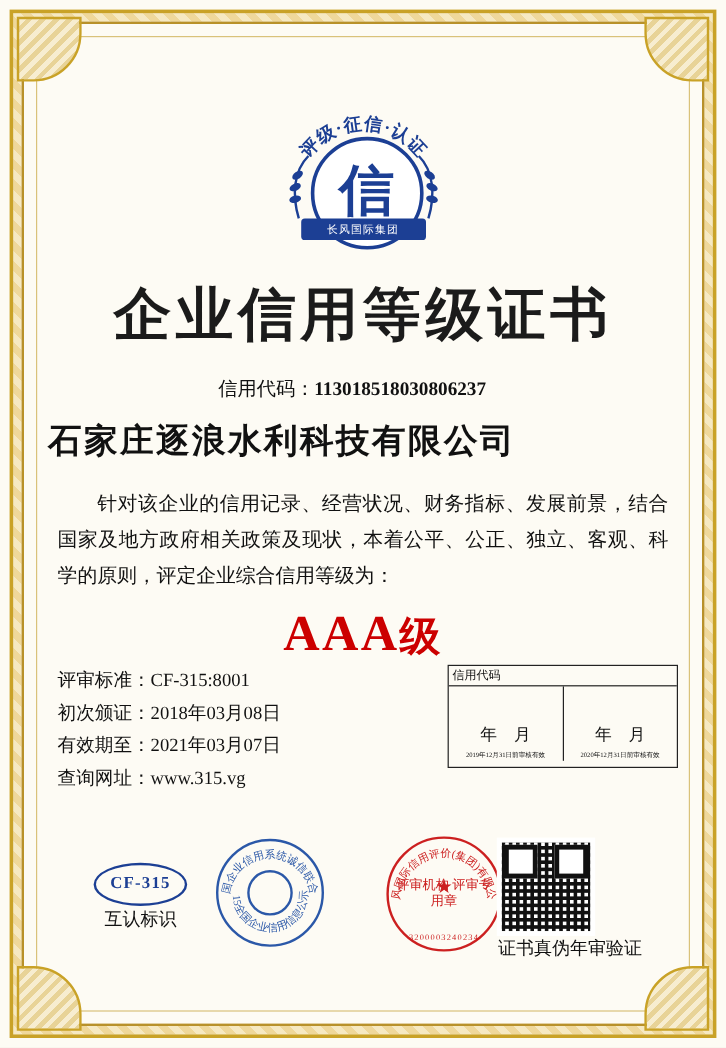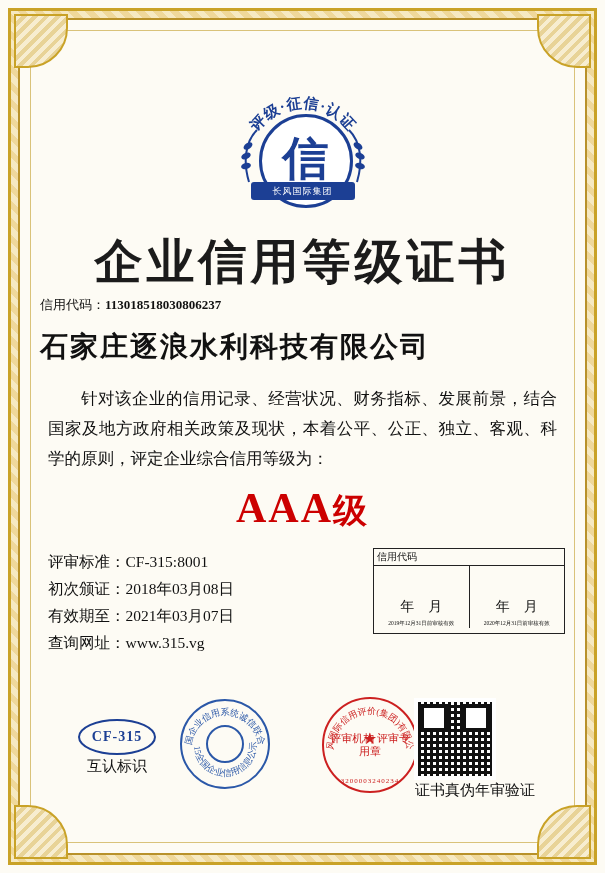--- a/index.html
+++ b/index.html
@@ -82,39 +82,39 @@
   .laurel.l{left:6px;}
   .laurel.r{right:6px;}
 
   
   .title{
     text-align:center;font-size:48px;font-weight:bold;color:#1b1b1b;
     letter-spacing:4px;margin-top:14px;
     font-family:"Liberation Serif",serif;
   }
   .code-line{
-    text-align:left;margin-top:2px;font-size:13px;color:#111;padding-right:18px;
+    text-align:center;margin-top:20px;font-size:16px;color:#111;padding-right:18px;
   }
   .code-line b{font-family:"Liberation Serif",serif;}
   .company{
     font-size:28px;font-weight:bold;color:#111;margin-top:14px;letter-spacing:2px;
   }
   .para{
     margin-top:18px;font-size:16.5px;line-height:30px;color:#111;text-align:justify;
     padding:0 8px;
   }
   .para p{margin:0;text-indent:2em;}
   .grade{
     text-align:center;color:#cc0000;font-weight:bold;font-size:42px;margin-top:10px;letter-spacing:2px;
   }
   .grade .lv{font-size:34px;}
 
   
   .lower{
-    display:flex;margin-top:14px;
+    display:flex;
   }
   .details{
     flex:1;font-size:15.5px;line-height:27px;color:#111;padding-left:8px;
   }
   .annual{
     width:192px;margin-left:8px;border:1px solid #222;box-sizing:border-box;
     height:86px;position:relative;
   }
   .annual-head{
     font-size:10px;border-bottom:1px solid #222;padding:1px 3px;color:#111;

